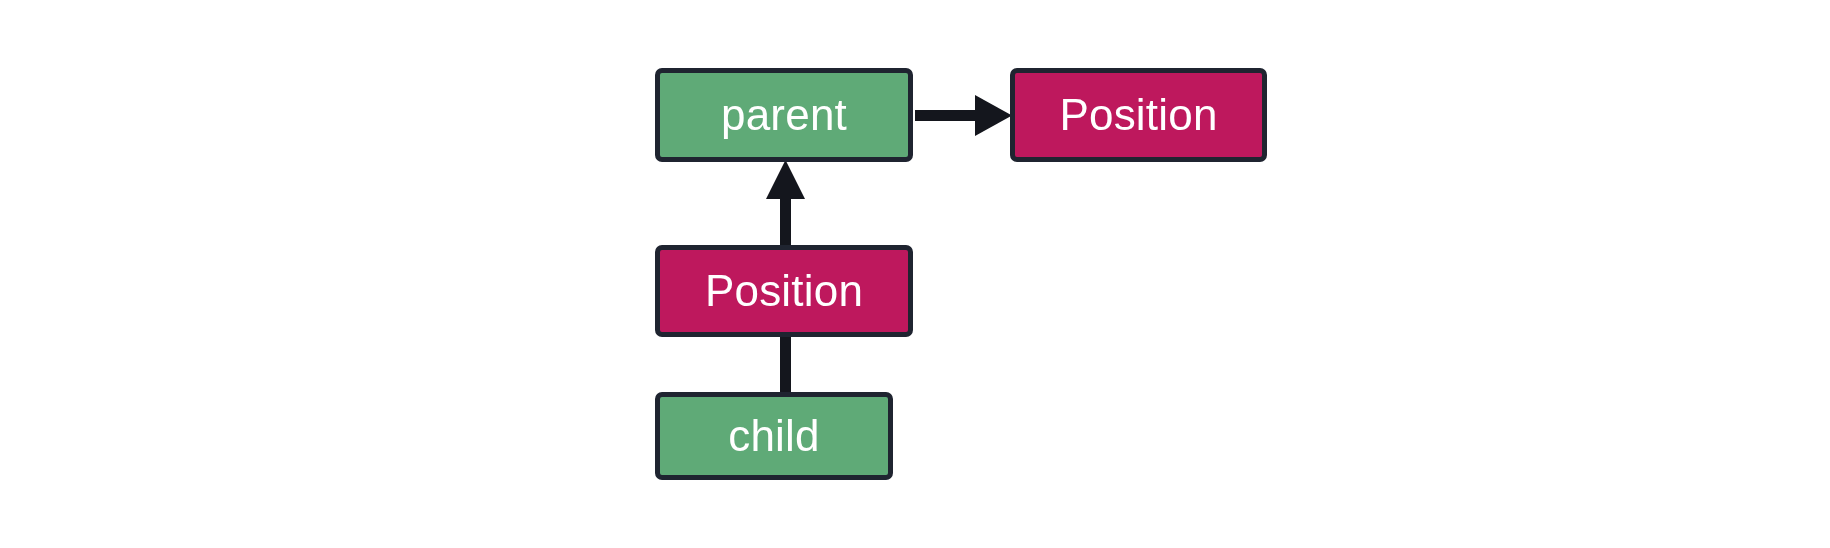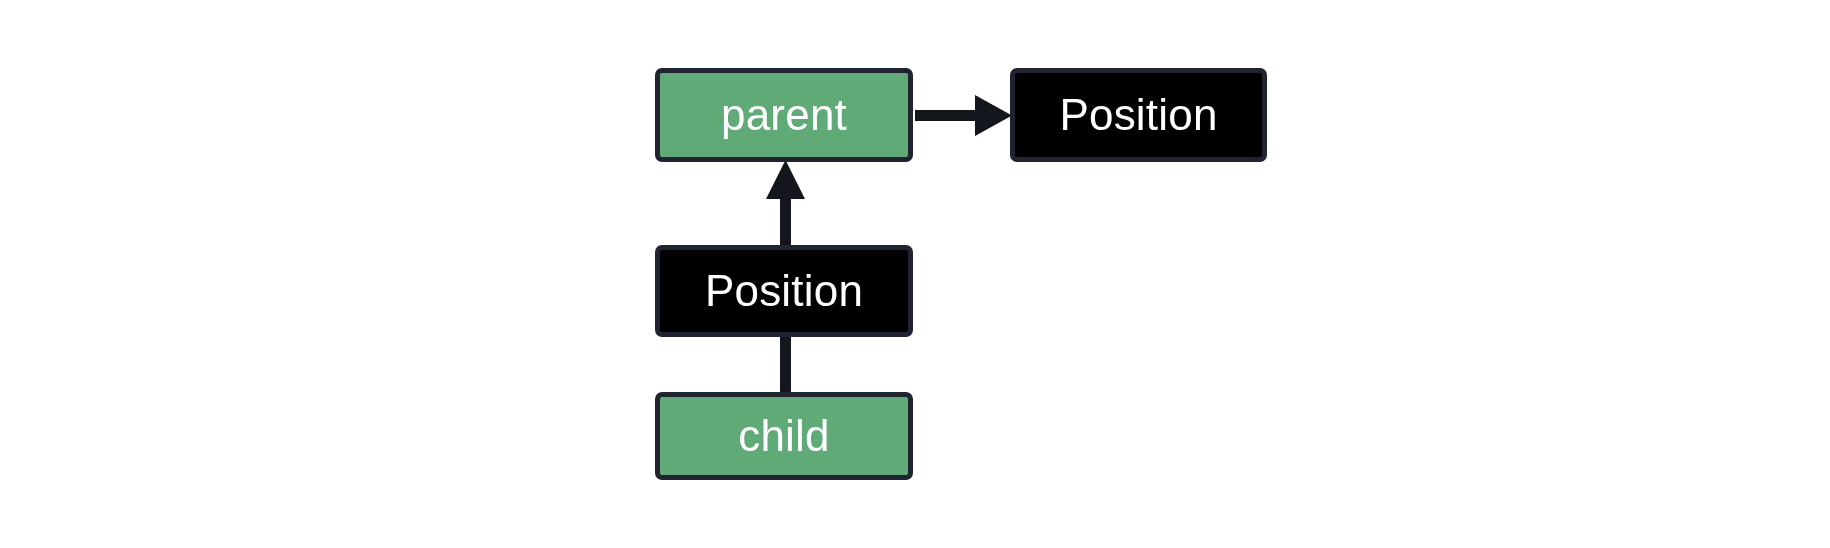--- a/index.html
+++ b/index.html
@@ -28,26 +28,26 @@
     border: 5px solid #1f2430;
     border-radius: 7px;
     color: #ffffff;
     font-size: 44px;
     font-weight: 400;
     letter-spacing: 0.2px;
     line-height: 1;
     user-select: none;
   }
   .node.green { background: #5faa77; }
-  .node.blue  { background: #000000; }
+  .node.blue  { background: #be185d; }
 
   .node-parent   { left: 655px; top: 68px;  width: 258px; height: 94px; }
   .node-position { left: 1010px; top: 68px; width: 257px; height: 94px; }
   .node-childof  { left: 655px; top: 245px; width: 258px; height: 92px; }
-  .node-child    { left: 655px; top: 392px; width: 258px; height: 88px; }
+  .node-child    { left: 655px; top: 392px; width: 238px; height: 88px; }
 
   .edge-layer {
     position: absolute;
     left: 0;
     top: 0;
     width: 1830px;
     height: 548px;
     pointer-events: none;
   }
   .edge-hit {

